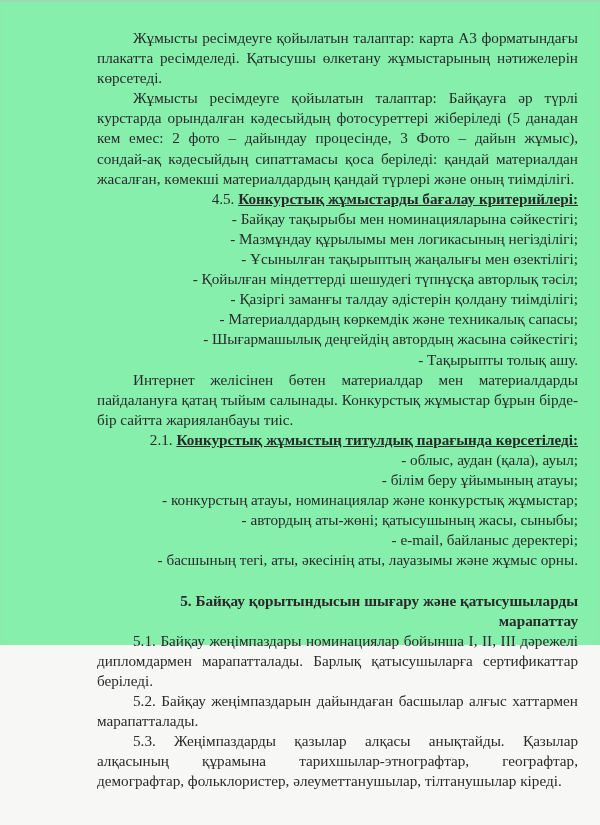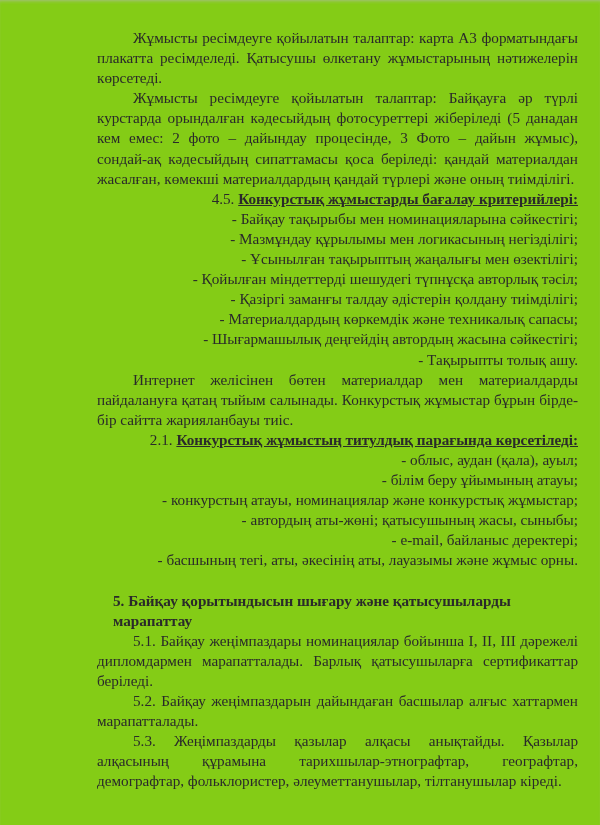--- a/index.html
+++ b/index.html
@@ -2,34 +2,34 @@
 <html><head>
   <meta charset="utf-8">
   <style>
     html, body { margin: 0; padding: 0; }
     body {
       width: 600px; height: 825px; background: #f7f7f5; overflow: hidden;
       font-family: "Liberation Serif", "DejaVu Serif", serif;
       color: #2a2a2a;
     }
     .page {
-      position: relative; width: 600px; height: 825px;
-      background: #84cc16;
+      position: relative; width: 600px; height: 645px;
+      background: #86efac;
       box-shadow: inset 0 3px 4px -3px #b8b8b8;
     }
     .content {
       position: absolute; left: 97px; top: 28px; width: 481px;
       font-size: 15.2px; line-height: 20.1px;
     }
     p { margin: 0; text-align: justify; }
     .ind { text-indent: 36px; }
     .li { padding-left: 36px; text-align: right; }
     .b { font-weight: bold; }
     .u { text-decoration: underline; font-weight: bold; }
-    .center { text-align: left; font-weight: bold; margin-left: 16px; }
+    .center { text-align: right; font-weight: bold; margin-left: 16px; }
     .gap1 { height: 20px; }
   </style>
 </head>
 <body>
 
 <div class="page">
   <div class="content">
 
     <p class="ind">Жұмысты ресімдеуге қойылатын талаптар: карта А3 форматындағы плакатта ресімделеді. Қатысушы өлкетану жұмыстарының нәтижелерін көрсетеді.</p>
     <p class="ind">Жұмысты ресімдеуге қойылатын талаптар: Байқауға әр түрлі курстарда орындалған кәдесыйдың фотосуреттері жіберіледі (5 данадан кем емес: 2 фото – дайындау процесінде, 3 Фото – дайын жұмыс), сондай-ақ кәдесыйдың сипаттамасы қоса беріледі: қандай материалдан жасалған, көмекші материалдардың қандай түрлері және оның тиімділігі.</p>

